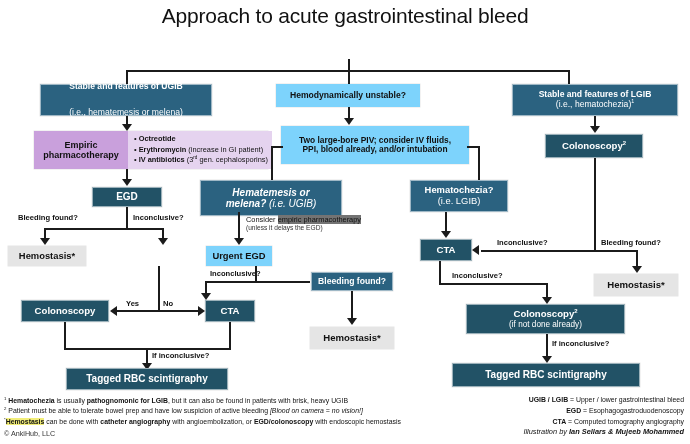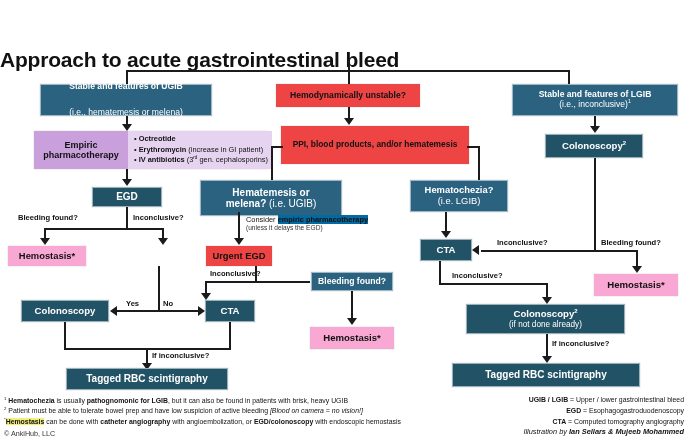--- a/index.html
+++ b/index.html
@@ -24,22 +24,22 @@
     align-items:center;
     justify-content:center;
     text-align:center;
     line-height:1.12;
     border:1px solid rgba(255,255,255,.55);
     box-shadow:0 0 0 0.5px rgba(0,0,0,.10);
   }
   .teal{background:#225266;color:#ffffff;font-weight:bold;}
   .teal2{background:#2b6280;color:#ffffff;font-weight:bold;}
   .yellow{background:#f6c010;color:#111111;font-weight:bold;border:none;}
-  .salmon{background:#ef4444;color:#111111;font-weight:bold;border:none;}
-  .green{background:#f9a8d4;color:#111111;font-weight:bold;border:none;}
+  .salmon{background:#7dd3fc;color:#111111;font-weight:bold;border:none;}
+  .green{background:#e5e5e5;color:#111111;font-weight:bold;border:none;}
 
   .sub{font-weight:normal;}
   sup{font-size:.62em;vertical-align:super;line-height:0;}
 
   
   .ln{position:absolute;background:#1b1b1b;}
   .vl{width:2px;}
   .hl{height:2px;}
   .arr{position:absolute;width:0;height:0;}
   .arr-d{border-left:5px solid transparent;border-right:5px solid transparent;border-top:7px solid #1b1b1b;}
@@ -52,23 +52,22 @@
     font-size:7.6px;
     font-weight:bold;
     color:#111111;
     white-space:nowrap;
     line-height:1;
   }
 
   
   #title{
     position:absolute;left:0;top:4px;width:690px;
-    font-size:21px;font-weight:bold;color:#111111;
+    text-align:center;font-size:21px;font-weight:normal;color:#111111;
     letter-spacing:-.2px;
-    margin-top:44px;
   }
 
   
   #pharm{
     position:absolute;display:flex;flex-direction:row;box-sizing:border-box;
     box-shadow:0 0 0 .5px rgba(0,0,0,.10);
   }
   #pharm .left{
     background:#c9a0dc;color:#111;font-weight:bold;font-size:9px;
     display:flex;align-items:center;justify-content:center;text-align:center;
@@ -78,21 +77,21 @@
     background:#e5d3ef;flex:1;padding:3px 4px 3px 6px;
     display:flex;flex-direction:column;justify-content:flex-start;
   }
   #pharm .right .li{font-size:7.4px;color:#111;line-height:1.42;white-space:nowrap;}
   #pharm .right .li b{font-weight:bold;}
   #pharm .right .li .nm{font-weight:normal;}
 
   
   .anno{position:absolute;line-height:1.25;white-space:nowrap;}
   .anno .l1{font-size:7.4px;color:#111;font-weight:normal;}
-  .anno .l1 .hl-purple{background:#0369a1;font-weight:bold;}
+  .anno .l1 .hl-purple{background:#737373;font-weight:normal;}
   .anno .l2{font-size:6.6px;color:#333;}
 
   
   #footnotes{position:absolute;left:4px;top:396px;width:470px;}
   #footnotes .fn{font-size:6.9px;color:#111;line-height:1.52;white-space:nowrap;}
   #footnotes .fn b{font-weight:bold;}
   #footnotes .fn i{font-style:italic;}
   #footnotes .fn .hl-yellow{background:#f2ee7a;font-weight:bold;}
   #copyright{position:absolute;left:4px;top:429px;font-size:7.2px;color:#333;}
 
@@ -125,21 +124,21 @@
     <span>Stable and features of UGIB</span>
     <span class="sub">(i.e., hematemesis or melena)</span>
   </div>
 
   <div class="box salmon" style="left:276px;top:84px;width:144px;height:23px;font-size:8.6px;">
     <span>Hemodynamically unstable?</span>
   </div>
 
   <div class="box teal2" style="left:512px;top:84px;width:166px;height:32px;font-size:8.6px;">
     <span>Stable and features of LGIB</span>
-    <span class="sub"><span>(i.e., inconclusive)</span><sup>1</sup></span>
+    <span class="sub"><span>(i.e., hematochezia)</span><sup>1</sup></span>
   </div>
 
   <div class="ln vl" style="left:126px;top:116px;height:10px;"></div>
   <div class="arr arr-d" style="left:122px;top:124px;"></div>
 
   <div id="pharm" style="left:34px;top:131px;width:234px;height:38px;">
     <div class="left">
       <span>
         <span>Empiric</span><br>
         <span>pharmacotherapy</span>
@@ -199,31 +198,32 @@
   <div class="elabel" style="left:152px;top:352px;">If inconclusive?</div>
 
   <div class="box teal" style="left:66px;top:368px;width:162px;height:22px;font-size:10px;">
     <span>Tagged RBC scintigraphy</span>
   </div>
 
   <div class="ln vl" style="left:348px;top:107px;height:13px;"></div>
   <div class="arr arr-d" style="left:344px;top:118px;"></div>
 
   <div class="box salmon" style="left:281px;top:126px;width:188px;height:38px;font-size:8.4px;">
-    <span>PPI, blood products, and/or hematemesis</span>
+    <span>Two large-bore PIV; consider IV fluids,</span>
+    <span>PPI, blood already, and/or intubation</span>
   </div>
 
   <div class="ln vl" style="left:374px;top:164px;height:0px;"></div>
   <div class="ln hl" style="left:271px;top:146px;width:0px;"></div>
   <div class="ln vl" style="left:271px;top:146px;height:34px;"></div>
   <div class="ln hl" style="left:271px;top:146px;width:12px;"></div>
   <div class="ln vl" style="left:478px;top:146px;height:34px;"></div>
   <div class="ln hl" style="left:467px;top:146px;width:13px;"></div>
 
-  <div class="box teal2" style="left:200px;top:180px;width:142px;height:36px;font-size:10px;">
+  <div class="box teal2" style="left:200px;top:180px;width:142px;height:36px;font-size:10px;font-style:italic;">
     <span>Hematemesis or</span>
     <span><b>melena?</b><span class="sub"> (i.e. UGIB)</span></span>
   </div>
 
   <div class="ln vl" style="left:238px;top:212px;height:28px;"></div>
   <div class="arr arr-d" style="left:234px;top:238px;"></div>
 
   <div class="anno" style="left:246px;top:215px;">
     <div class="l1"><span>Consider </span><span class="hl-purple">empiric pharmacotherapy</span></div>
     <div class="l2">(unless it delays the EGD)</div>

